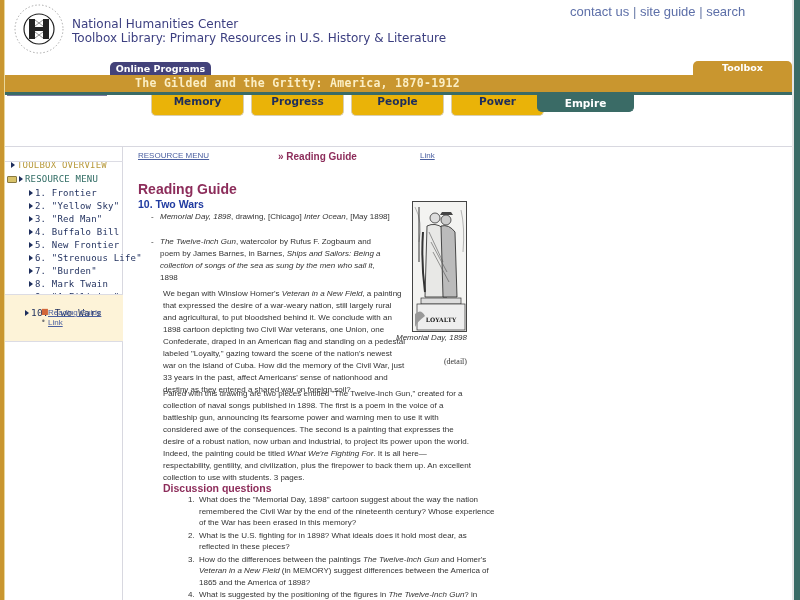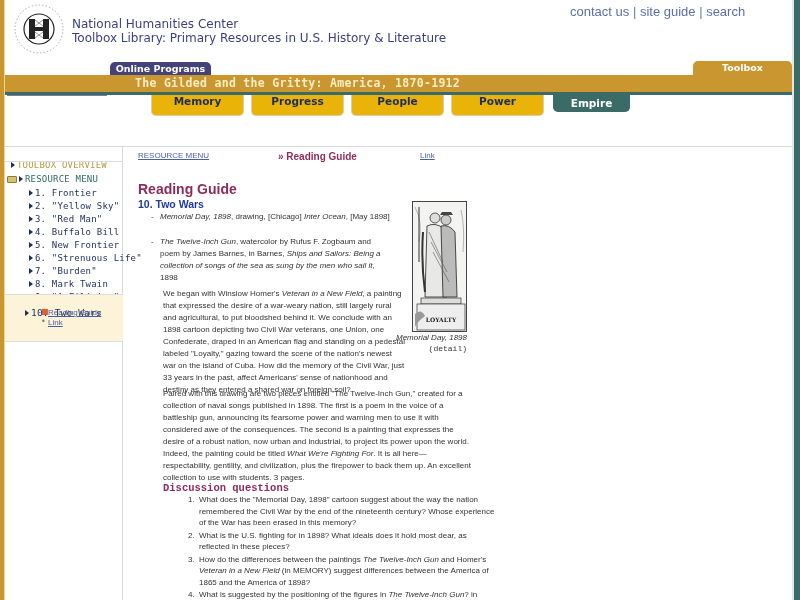--- a/index.html
+++ b/index.html
@@ -45,24 +45,24 @@
     .crumb-guide { position: absolute; left: 155px; top: 4px; font-family: "Liberation Sans", sans-serif; font-weight: bold; font-size: 10px; color: #8c2c5a; }
     .crumb-link { position: absolute; left: 297px; top: 4px; font-family: "Liberation Sans", sans-serif; font-size: 8px; color: #4a5fa0; text-decoration: underline; }
 
     .rg-heading { position: absolute; left: 15px; top: 34px; font-family: "Liberation Sans", sans-serif; font-weight: bold; font-size: 14px; color: #8c2c5a; }
     .rg-sub { position: absolute; left: 15px; top: 51px; font-family: "Liberation Sans", sans-serif; font-weight: bold; font-size: 10.5px; color: #1f3aa0; }
     .cite { position: absolute; left: 37px; width: 230px; font-family: "Liberation Sans", sans-serif; font-size: 8px; color: #333; line-height: 12px; }
     .cite .dash { position: absolute; left: -9px; }
 
     .figure { position: absolute; left: 289px; top: 54px; width: 55px; height: 131px; border: 1px solid #444; background: #f3f3f1; overflow: hidden; }
     .fig-cap1 { position: absolute; left: 0px; top: 186px; width: 344px; text-align: right; font-family: "Liberation Sans", sans-serif; font-style: italic; font-size: 8px; color: #333; }
-    .fig-cap2 { position: absolute; left: 0px; top: 197px; width: 344px; text-align: right; font-family: Liberation Mono, monospace; font-size: 8px; color: #333; }
+    .fig-cap2 { position: absolute; left: 0px; top: 210px; width: 344px; text-align: right; font-family: Liberation Serif, serif; font-size: 8px; color: #333; }
 
     .para { position: absolute; left: 40px; font-family: "Liberation Sans", sans-serif; font-size: 8px; color: #333; line-height: 12px; }
-    .disc-heading { position: absolute; left: 40px; top: 335px; font-family: Liberation Mono, monospace; font-weight: bold; font-size: 10.5px; color: #8c2c5a; }
+    .disc-heading { position: absolute; left: 40px; top: 335px; font-family: Liberation Sans, sans-serif; font-weight: bold; font-size: 10.5px; color: #8c2c5a; }
     .questions { position: absolute; left: 65px; top: 347px; width: 310px; font-family: "Liberation Sans", sans-serif; font-size: 8px; color: #333; line-height: 11.5px; }
     .q { position: relative; padding-left: 11px; margin-bottom: 1px; }
     .q .num { position: absolute; left: 0; top: 0; }
   </style>
 </head>
 <body>
 
 <div class="left-bar"></div>
 <div class="right-bar"></div>
 
@@ -91,21 +91,21 @@
   <div class="top-tab tab-online">Online Programs</div>
   <div class="top-tab tab-toolbox">Toolbox</div>
 
   <div class="gold-band">The Gilded and the Gritty: America, 1870-1912</div>
   <div class="teal-line"></div>
 
   <div class="nav-tab" style="left:146px;width:93px;">Memory</div>
   <div class="nav-tab" style="left:246px;width:93px;">Progress</div>
   <div class="nav-tab" style="left:346px;width:93px;">People</div>
   <div class="nav-tab" style="left:446px;width:93px;">Power</div>
-  <div class="nav-tab active" style="left:548px;width:77px;">Empire</div>
+  <div class="nav-tab active" style="left:532px;width:97px;">Empire</div>
 
   <div class="title-rule"></div>
 
   <div class="sidebar">
     <div class="side-item side-overview" style="left:6px;top:2px;">
       <span class="arrow"></span><span>TOOLBOX OVERVIEW</span>
     </div>
     <div class="side-rule" style="top:14px;"></div>
     <div class="side-item side-resmenu" style="left:2px;top:16px;">
       <span class="folder"></span><span class="arrow"></span><span>RESOURCE MENU</span>

